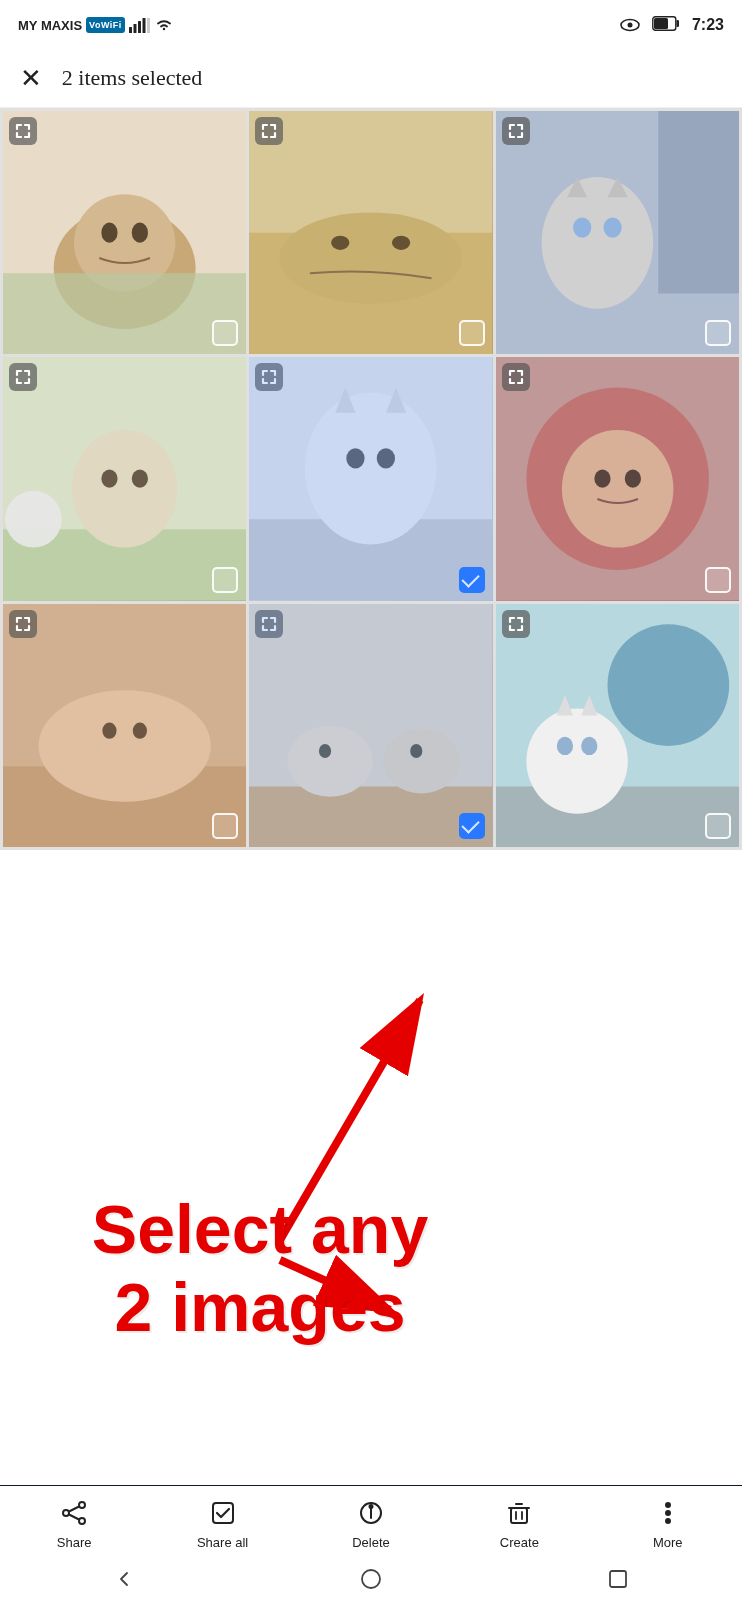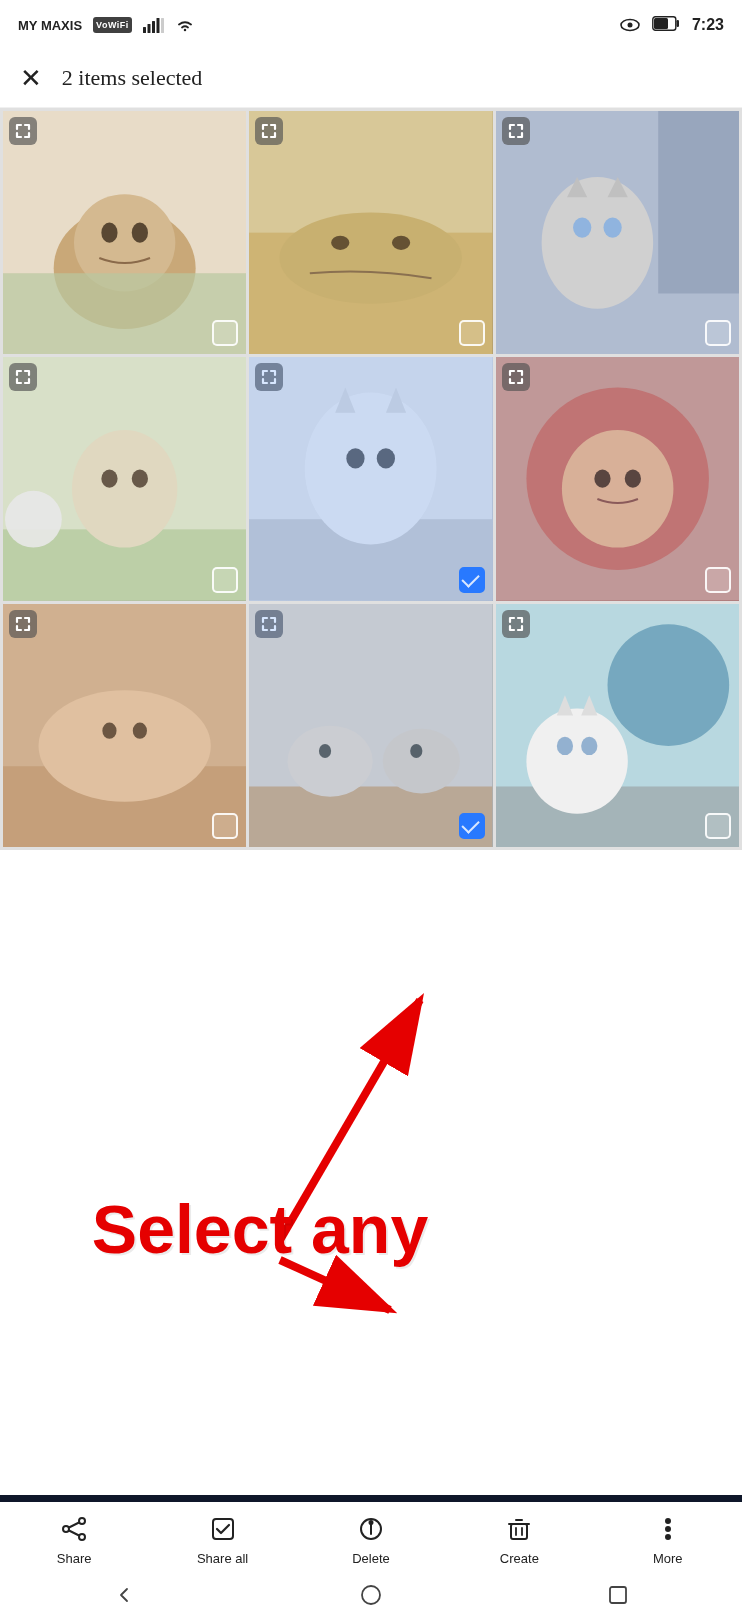--- a/index.html
+++ b/index.html
@@ -20,25 +20,25 @@
       align-items: center;
       padding: 8px 18px 6px 18px;
       background: #fff;
       height: 48px;
     }
     .status-left {
       font-size: 13px;
       font-weight: 600;
       color: #222;
       display: flex;
-      align-items: flex-end;
-      gap: 11px;
+      align-items: center;
+      gap: 4px;
     }
     .vowifi-badge {
-      background: #404040;
+      background: #0369a1;
       color: #fff;
       font-size: 9px;
       font-weight: 700;
       border-radius: 3px;
       padding: 3px 3px;
       letter-spacing: 0.5px;
     }
     .status-right {
       display: flex;
       align-items: center;
@@ -174,25 +174,25 @@
       font-family: Arial Black, Arial, sans-serif;
       text-align: center;
       width: 400px;
       line-height: 1.15;
       text-shadow: 2px 2px 0 rgba(0,0,0,0.08);
     }
 
     
     .bottom-bar {
       position: fixed;
-      bottom: 0;
+      bottom: 16px;
       left: 0;
       width: 742px;
       background: #fff;
-      border-top: 7px solid #0f172a;
+      border-top: 1px solid #0f172a;
     }
     .bottom-actions {
       display: flex;
       justify-content: space-around;
       align-items: center;
       padding: 10px 0 8px 0;
     }
     .action-item {
       display: flex;
       flex-direction: column;
@@ -470,20 +470,21 @@
         <polygon points="0 0, 10 3.5, 0 7" fill="#e50000"></polygon>
       </marker>
     </defs>
 
     <line x1="280" y1="390" x2="420" y2="150" stroke="#e50000" stroke-width="8" marker-end="url(#arrowhead)"></line>
 
     <line x1="280" y1="410" x2="390" y2="460" stroke="#e50000" stroke-width="8" marker-end="url(#arrowhead)"></line>
   </svg>
   <div class="annotation-text">
     <span>Select any</span><br>
+    <span>2 images</span>
   </div>
 </div>
 
 <div class="bottom-spacer"></div>
 
 <div class="bottom-bar">
   <div class="bottom-actions">
 
     <div class="action-item">
       <div class="action-icon">

